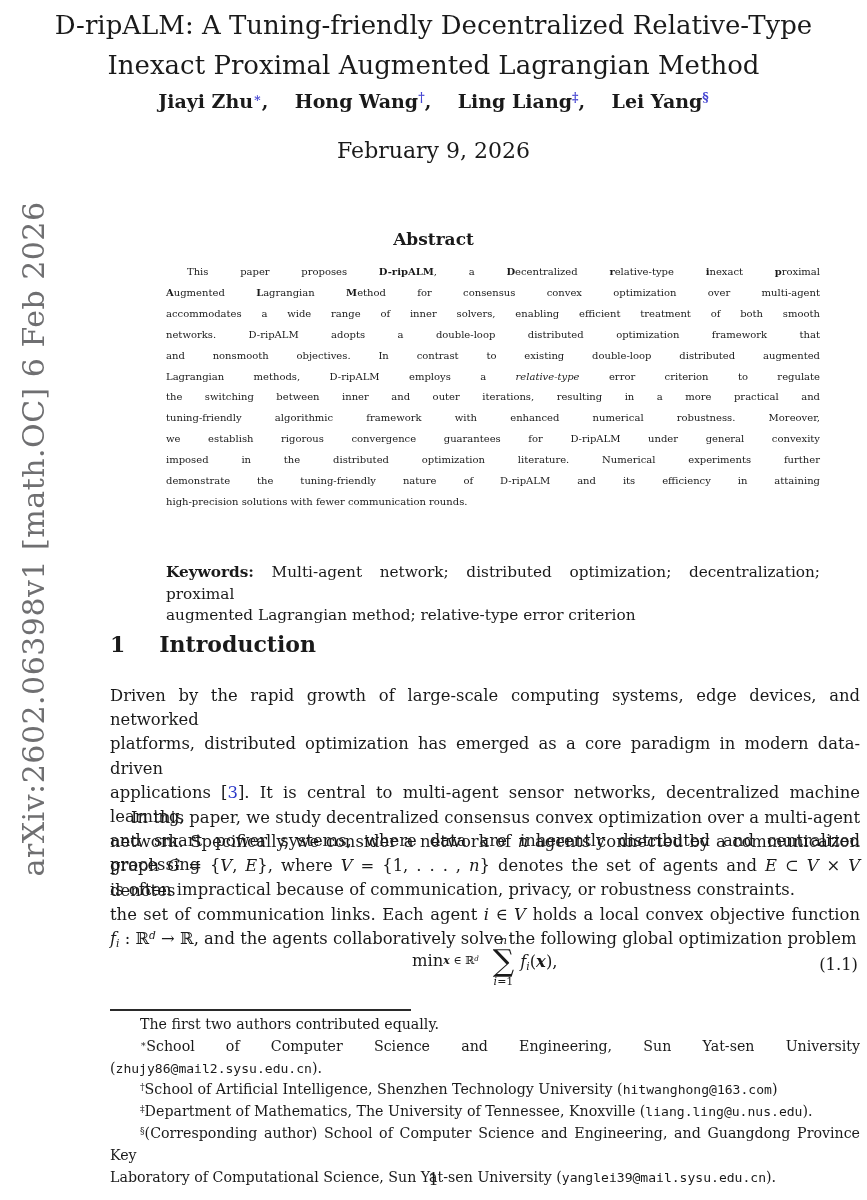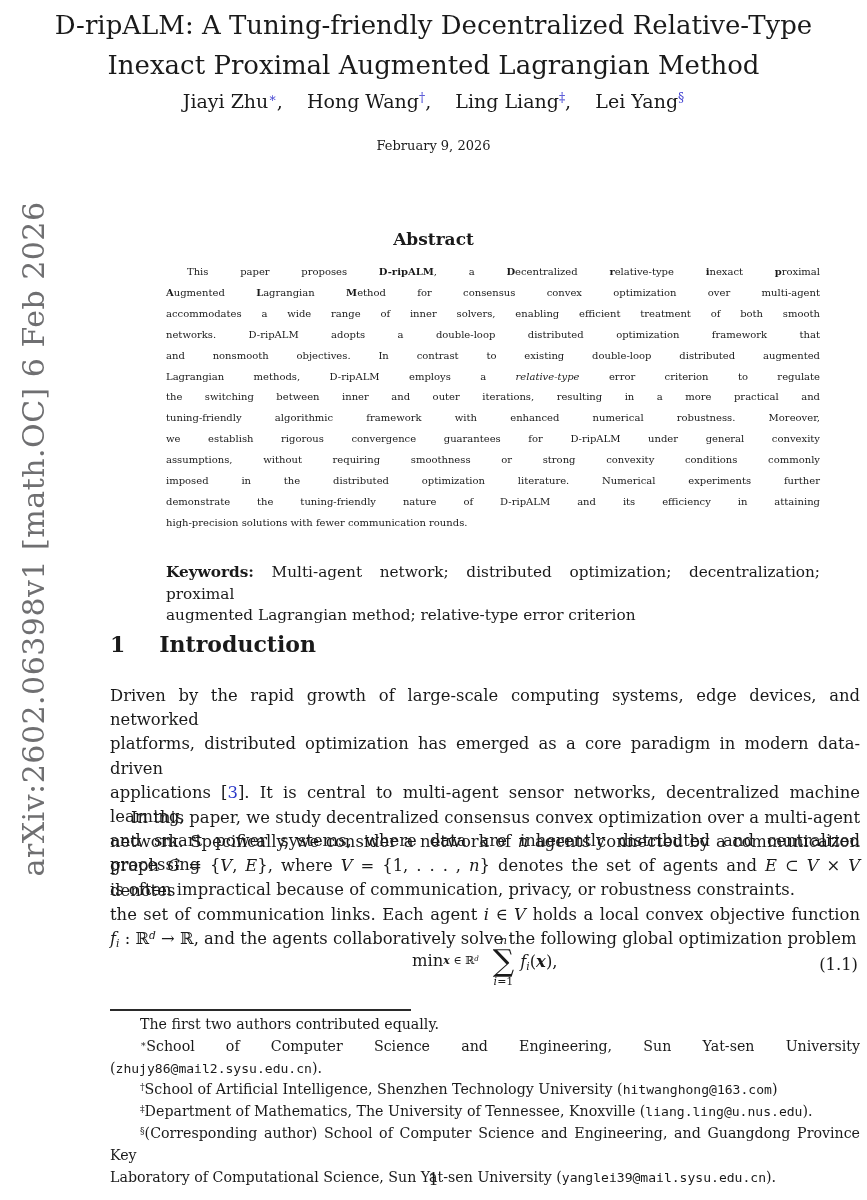--- a/index.html
+++ b/index.html
@@ -12,23 +12,23 @@
   .page{
     position:relative;width:867px;height:1200px;background:#ffffff;
     font-family:"DejaVu Serif", serif;color:var(--text-color);overflow:hidden;
   }
   .arxiv{
     position:absolute;top:539px;left:33px;
     transform:translate(-50%,-50%) rotate(-90deg);
     font-size:30px;color:var(--sidebar-gray);white-space:nowrap;letter-spacing:0.5px;
   }
   .title{position:absolute;top:5px;left:0;width:867px;text-align:center;font-size:26px;line-height:40px;}
-  .authors{position:absolute;top:90px;left:0;width:867px;font-size:19px;}
+  .authors{position:absolute;top:90px;left:0;width:867px;font-size:19px;font-weight:bold;}
   .authors .rline{text-align:center;white-space:pre;}
-  .date{position:absolute;top:138px;left:0;width:867px;text-align:center;font-size:13px;}
+  .date{position:absolute;top:138px;left:0;width:867px;text-align:center;font-size:22px;}
   .abs-head{position:absolute;top:229px;left:0;width:867px;text-align:center;font-size:17px;font-weight:bold;}
   .abs-body{position:absolute;top:262px;left:166px;width:654px;font-size:10px;line-height:20.9px;}
   .keywords{position:absolute;top:562px;left:166px;width:654px;font-size:15.3px;line-height:21.6px;}
   .section-head{position:absolute;top:631px;left:110px;font-size:22px;font-weight:bold;}
   .section-num{margin-right:34px;}
   .para{position:absolute;left:110px;width:750px;font-size:16.4px;line-height:24.2px;}
   .para1{top:684px;}
   .para2{top:806px;}
   
   .just .rline{text-align:justify;text-align-last:justify;}
@@ -83,21 +83,20 @@
   <div class="abs-body just">
       <div class="rline ind"><span>This paper proposes </span><span class="sb">D-ripALM</span><span>, a </span><span class="sb">D</span><span>ecentralized </span><span class="sb">r</span><span>elative-type </span><span class="sb">i</span><span>nexact </span><span class="sb">p</span><span>roximal</span></div>
       <div class="rline"><span class="sb">A</span><span>ugmented </span><span class="sb">L</span><span>agrangian </span><span class="sb">M</span><span>ethod for consensus convex optimization over multi-agent</span></div>
       <div class="rline"><span>accommodates a wide range of inner solvers, enabling efficient treatment of both smooth</span></div>
       <div class="rline"><span>networks.  D-ripALM adopts a double-loop distributed optimization framework that</span></div>
       <div class="rline"><span>and nonsmooth objectives. In contrast to existing double-loop distributed augmented</span></div>
       <div class="rline"><span>Lagrangian methods, D-ripALM employs a </span><span class="si">relative-type</span><span> error criterion to regulate</span></div>
       <div class="rline"><span>the switching between inner and outer iterations, resulting in a more practical and</span></div>
       <div class="rline"><span>tuning-friendly algorithmic framework with enhanced numerical robustness. Moreover,</span></div>
       <div class="rline"><span>we establish rigorous convergence guarantees for D-ripALM under general convexity</span></div>
-      <div class="rline"><span>assumptions, without requiring smoothness or strong convexity conditions commonly</span></div>
       <div class="rline"><span>imposed in the distributed optimization literature.  Numerical experiments further</span></div>
       <div class="rline"><span>demonstrate the tuning-friendly nature of D-ripALM and its efficiency in attaining</span></div>
       <div class="rline last"><span>high-precision solutions with fewer communication rounds.</span></div>
     </div>
 
   <div class="keywords just">
       <div class="rline"><span class="sb">Keywords:</span><span>  Multi-agent network; distributed optimization; decentralization; proximal</span></div>
       <div class="rline last"><span>augmented Lagrangian method; relative-type error criterion</span></div>
     </div>
 

